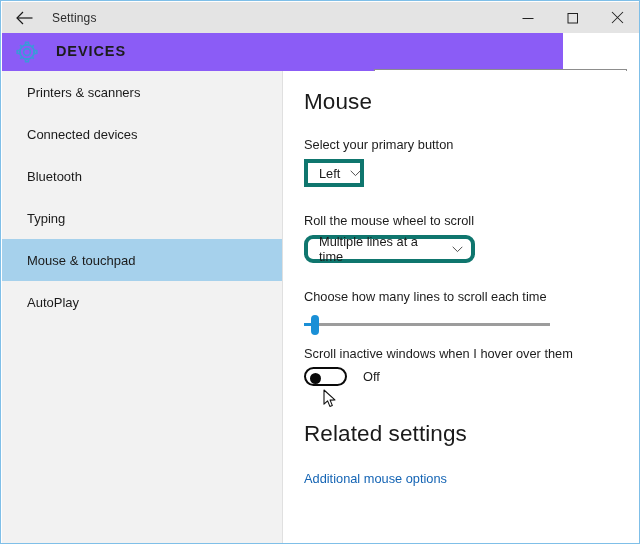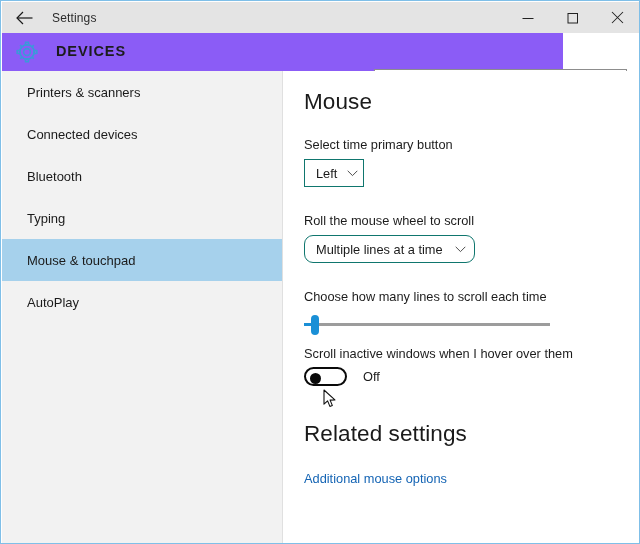--- a/index.html
+++ b/index.html
@@ -171,21 +171,21 @@
   }
   .lbl-primary  { top: 66px; }
   .lbl-wheel    { top: 142px; }
   .lbl-lines    { top: 218px; }
   .lbl-scrollin { top: 275px; }
 
   .combo {
     position: absolute;
     left: 21px;
     box-sizing: border-box;
-    border: 1px solid #0f766e;
+    border: 4px solid #0f766e;
     background: #ffffff;
     height: 28px;
     display: flex;
     align-items: center;
     padding: 0 8px 0 11px;
     font-size: 12.8px;
     color: #1a1a1a;
     cursor: default;
   }
   .combo-left  { top: 88px; width: 60px; }
@@ -353,21 +353,21 @@
     </div>
     <div class="nav-item">
       <span>AutoPlay</span>
     </div>
   </div>
 
   <div class="content">
 
     <div class="h1">Mouse</div>
 
-    <div class="field-label lbl-primary">Select time primary button</div>
+    <div class="field-label lbl-primary">Select your primary button</div>
     <div class="combo combo-left">
       <span>Left</span>
       <span class="combo-caret">
         <svg width="11" height="7" viewBox="0 0 11 7" aria-hidden="true">
           <path d="M0.7 0.8 L5.5 5.6 L10.3 0.8" fill="none" stroke="currentColor" stroke-width="1"></path>
         </svg>
       </span>
     </div>
 
     <div class="field-label lbl-wheel">Roll the mouse wheel to scroll</div>

